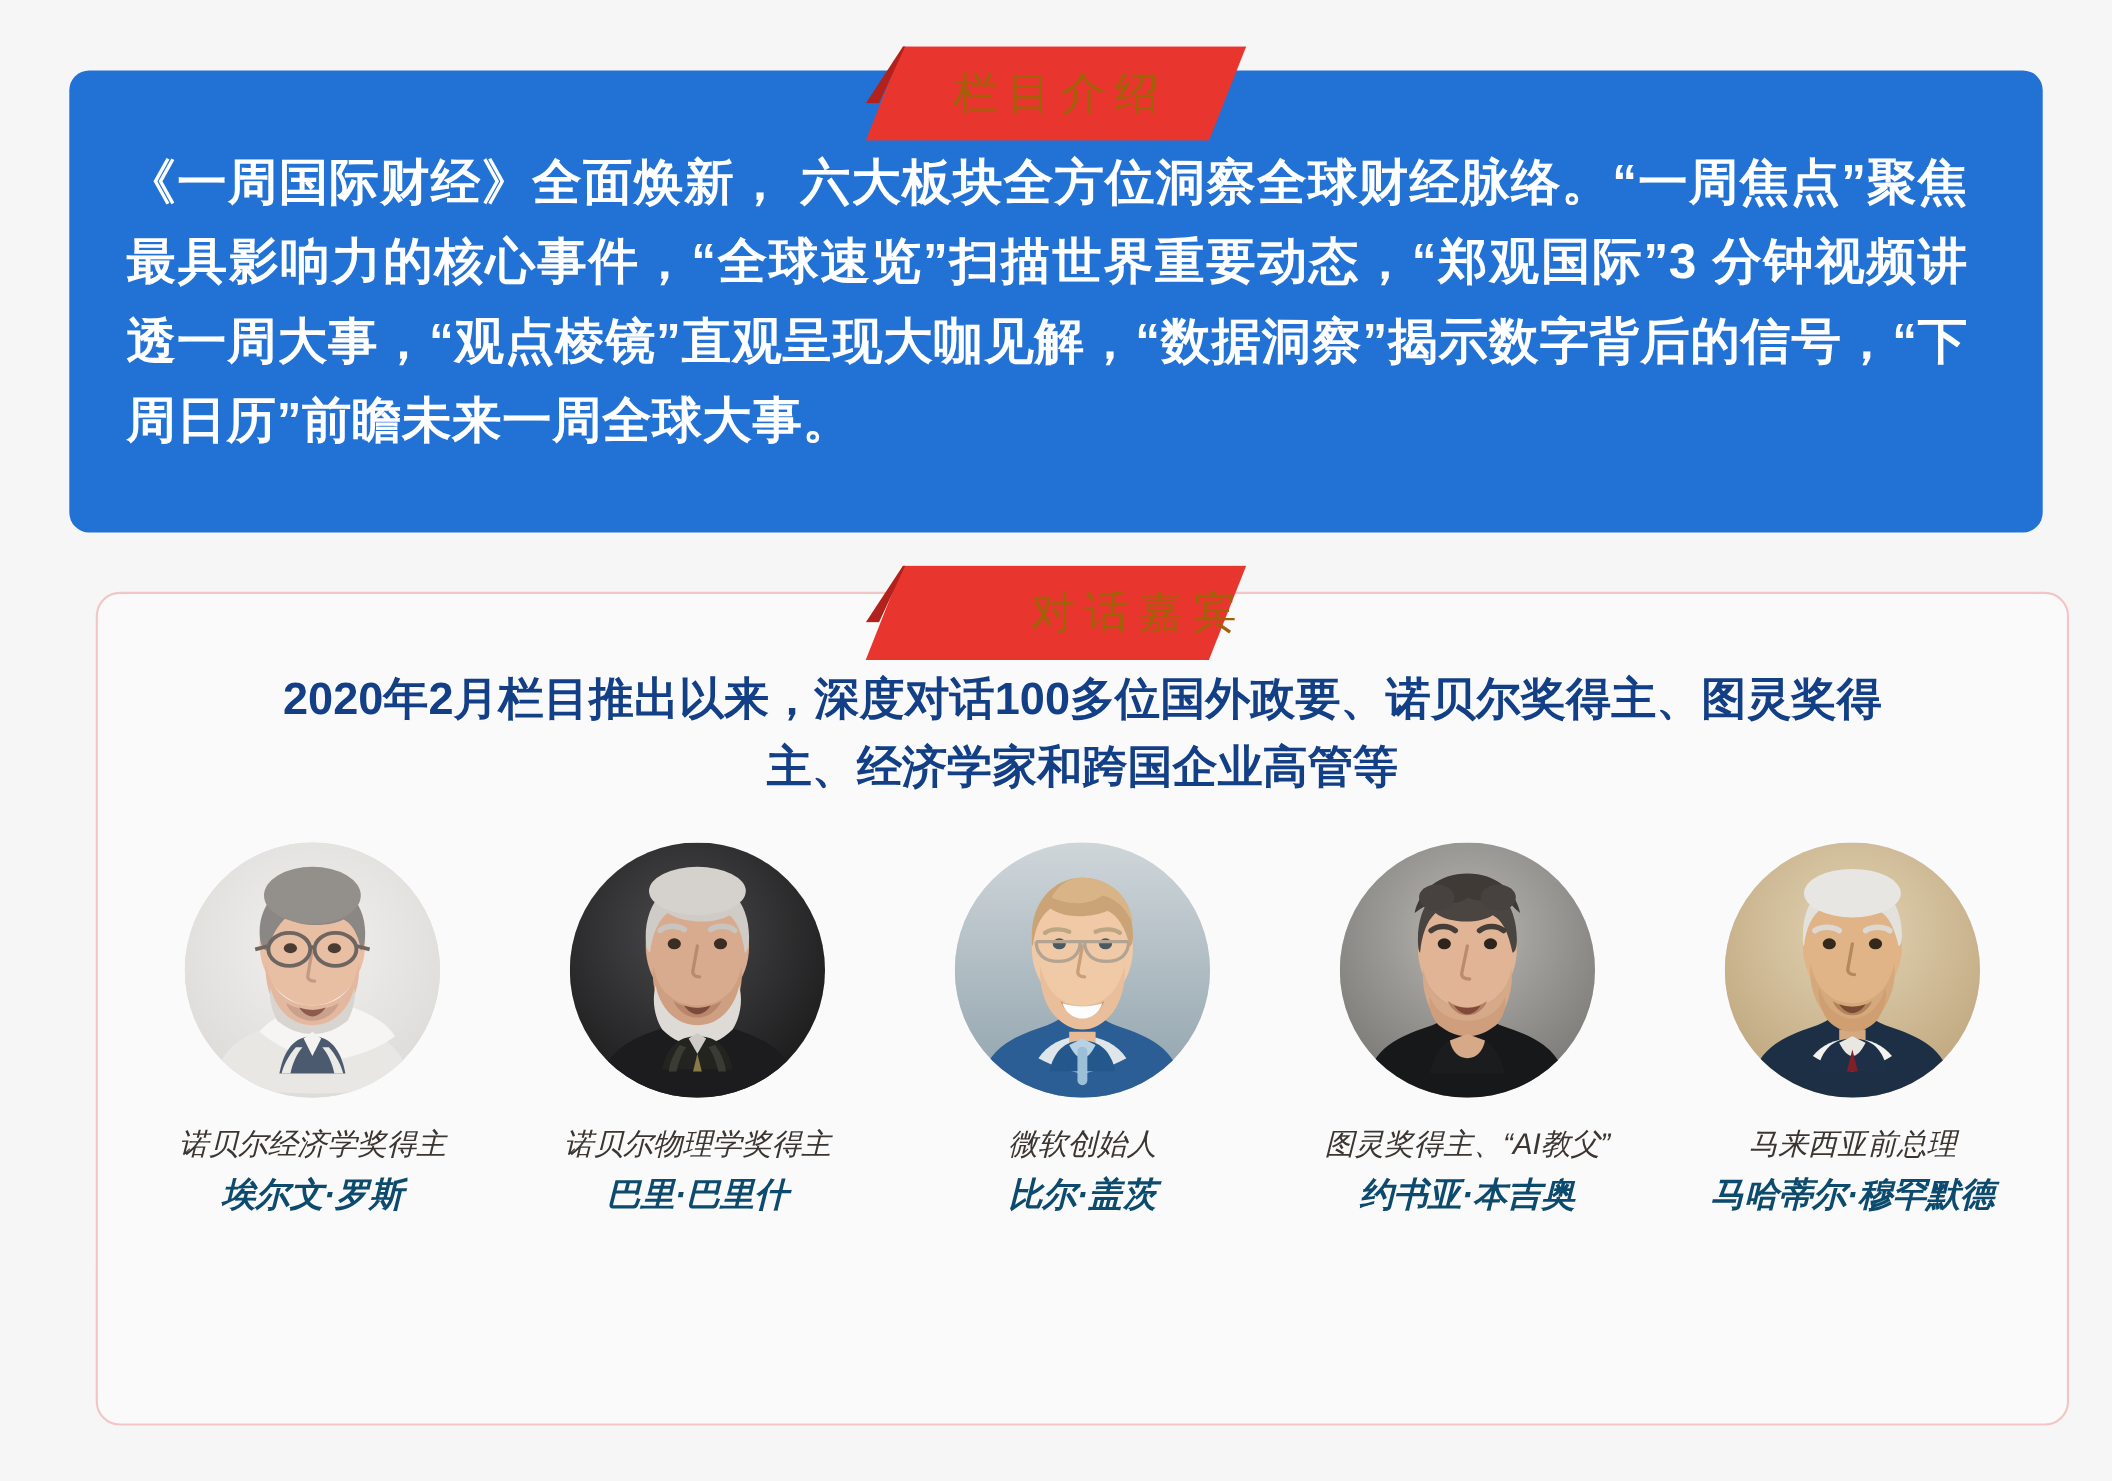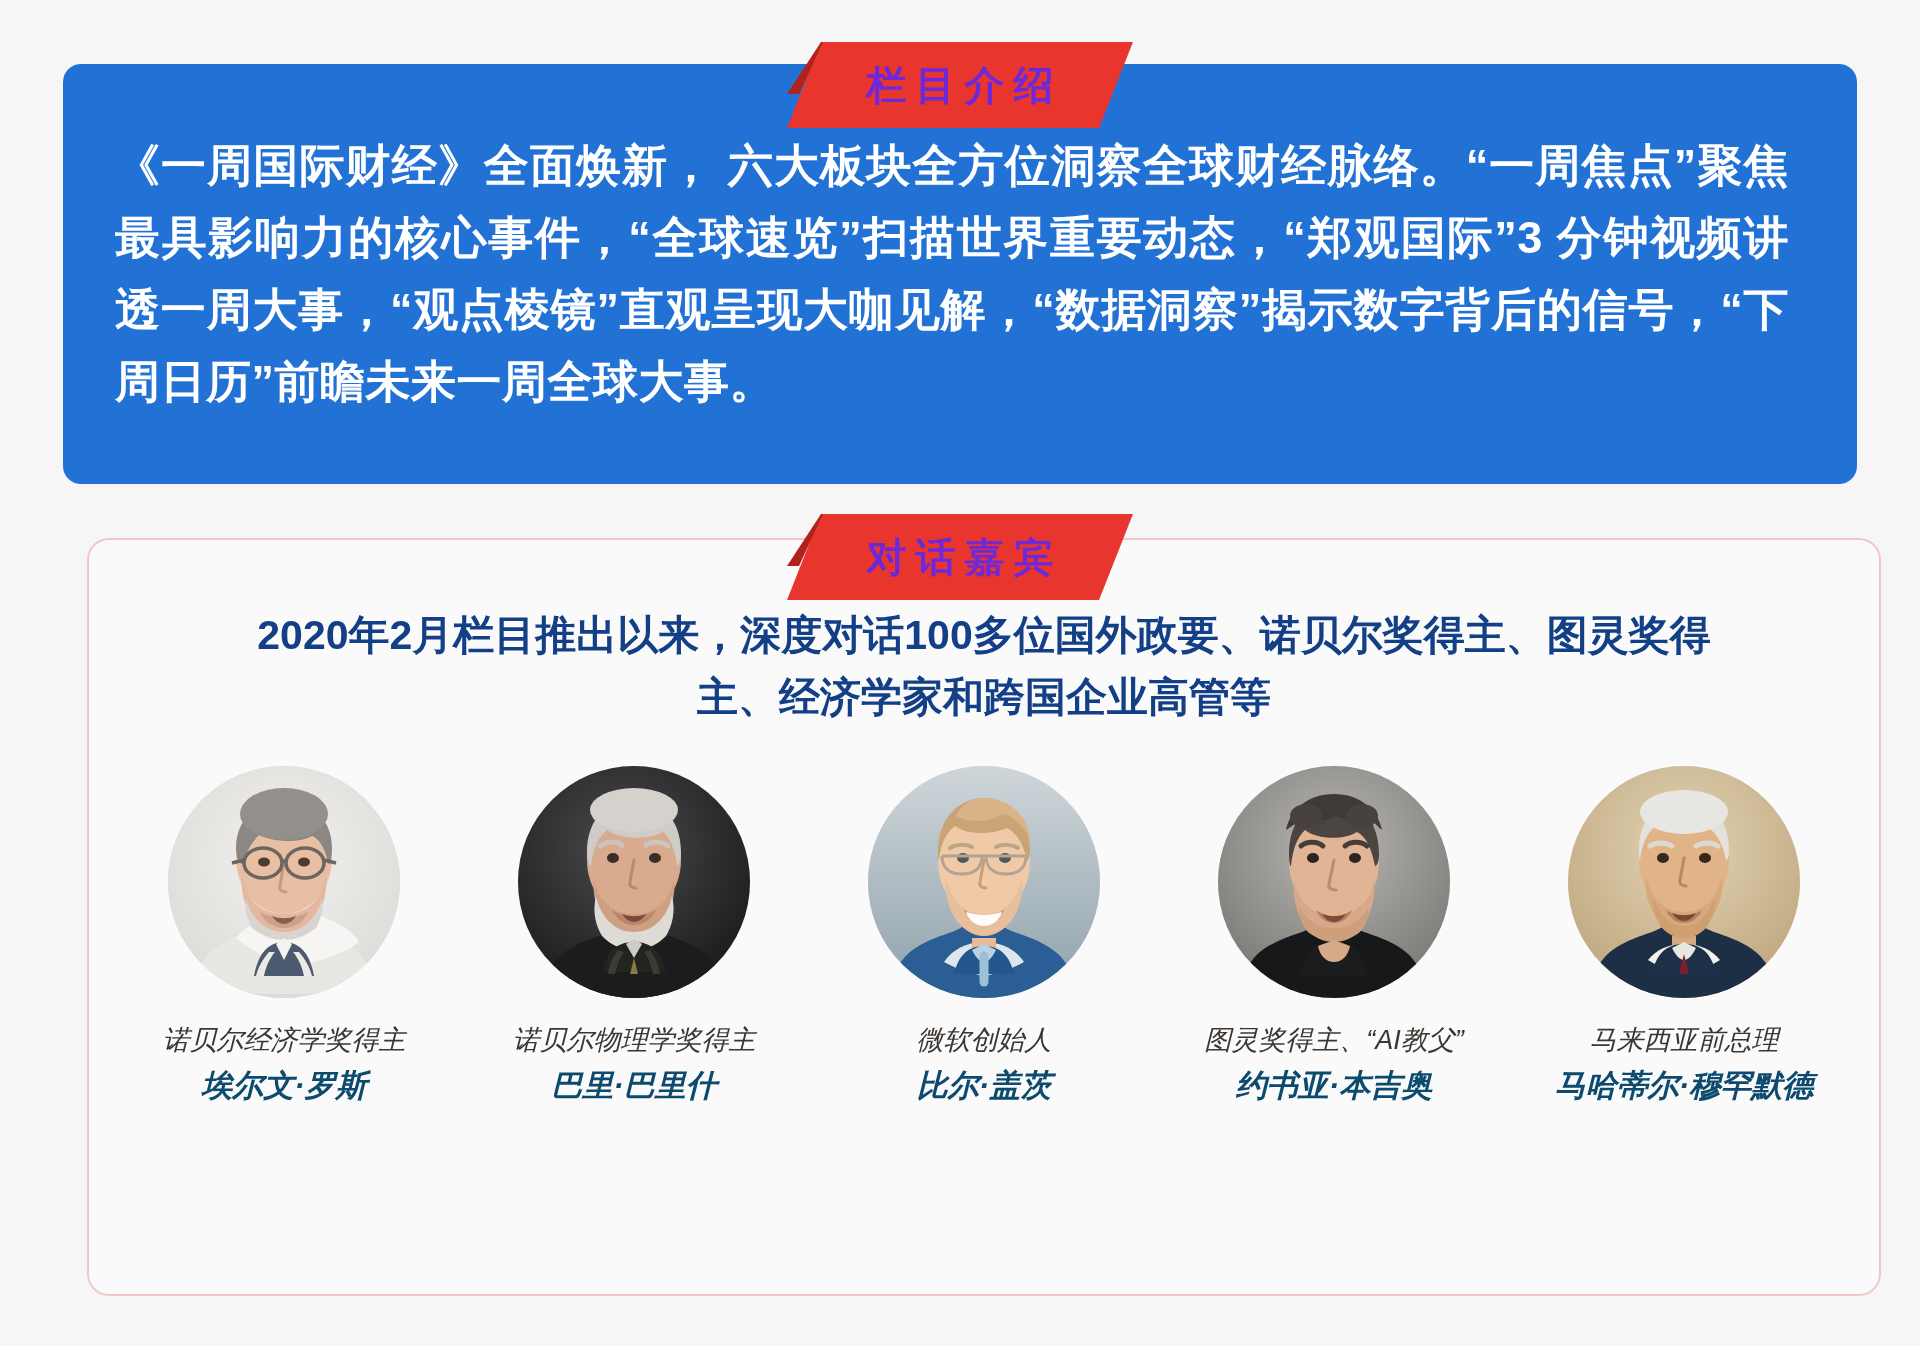--- a/index.html
+++ b/index.html
@@ -47,23 +47,23 @@
     position: absolute;
     left: 0px;
     top: 0;
     width: 36px;
     height: 52px;
     background: #b3211c;
     clip-path: polygon(34px 0, 36px 0, 12px 52px, 0 52px);
   }
   .ribbon-text {
     position: relative;
-    color: #6d28d9;
+    color: #a16207;
     font-size: 40px;
-    font-weight: bold;
+    font-weight: normal;
     letter-spacing: 9px;
     text-indent: 9px;
     line-height: 86px;
     white-space: nowrap;
     z-index: 3;
   }
 
   
   .intro-panel {
     position: absolute;
@@ -342,18 +342,18 @@
         </svg>
       </div>
       <div class="guest-role">马来西亚前总理</div>
       <div class="guest-name">马哈蒂尔·穆罕默德</div>
     </div>
 
   </div>
 </div>
 
 <div class="ribbon-wrap" style="top:514px;">
-  <div class="ribbon" style="width:346px;">
+  <div class="ribbon" style="width:346px;justify-content:flex-end;">
     <div class="ribbon-body"></div>
     <div class="ribbon-fold-left"></div>
     <div class="ribbon-text">对话嘉宾</div>
   </div>
 </div>
 
 </body></html>

